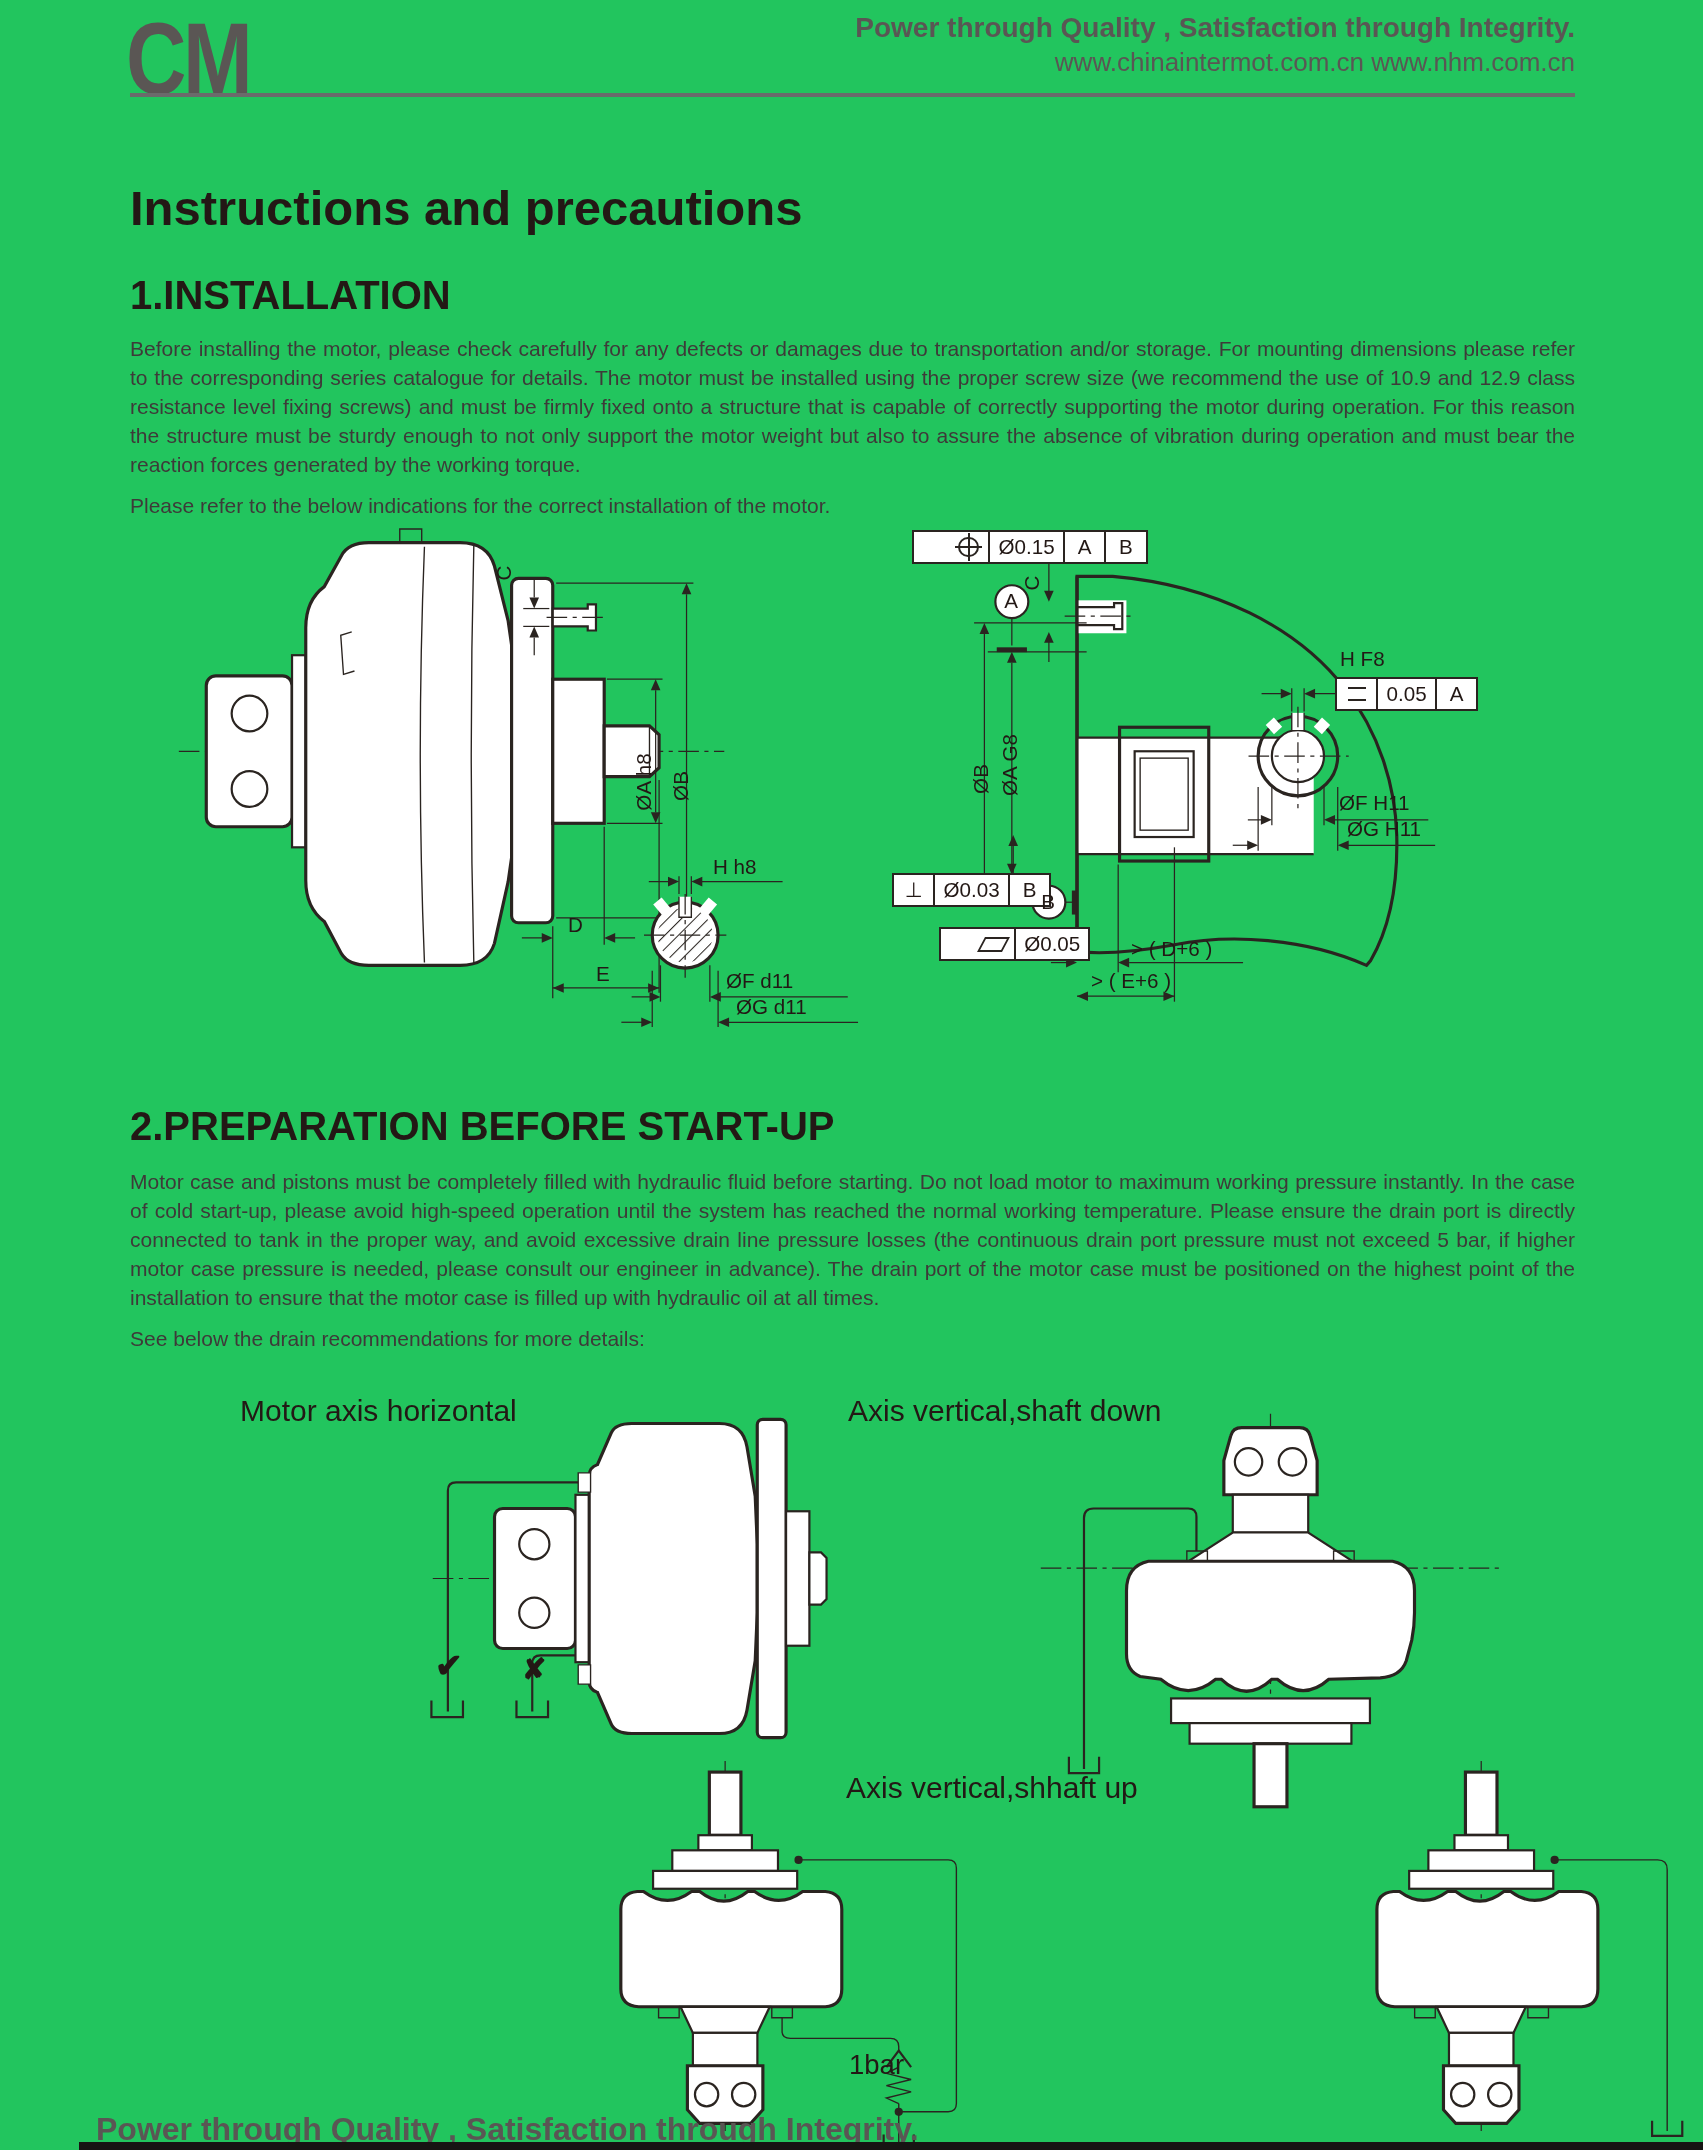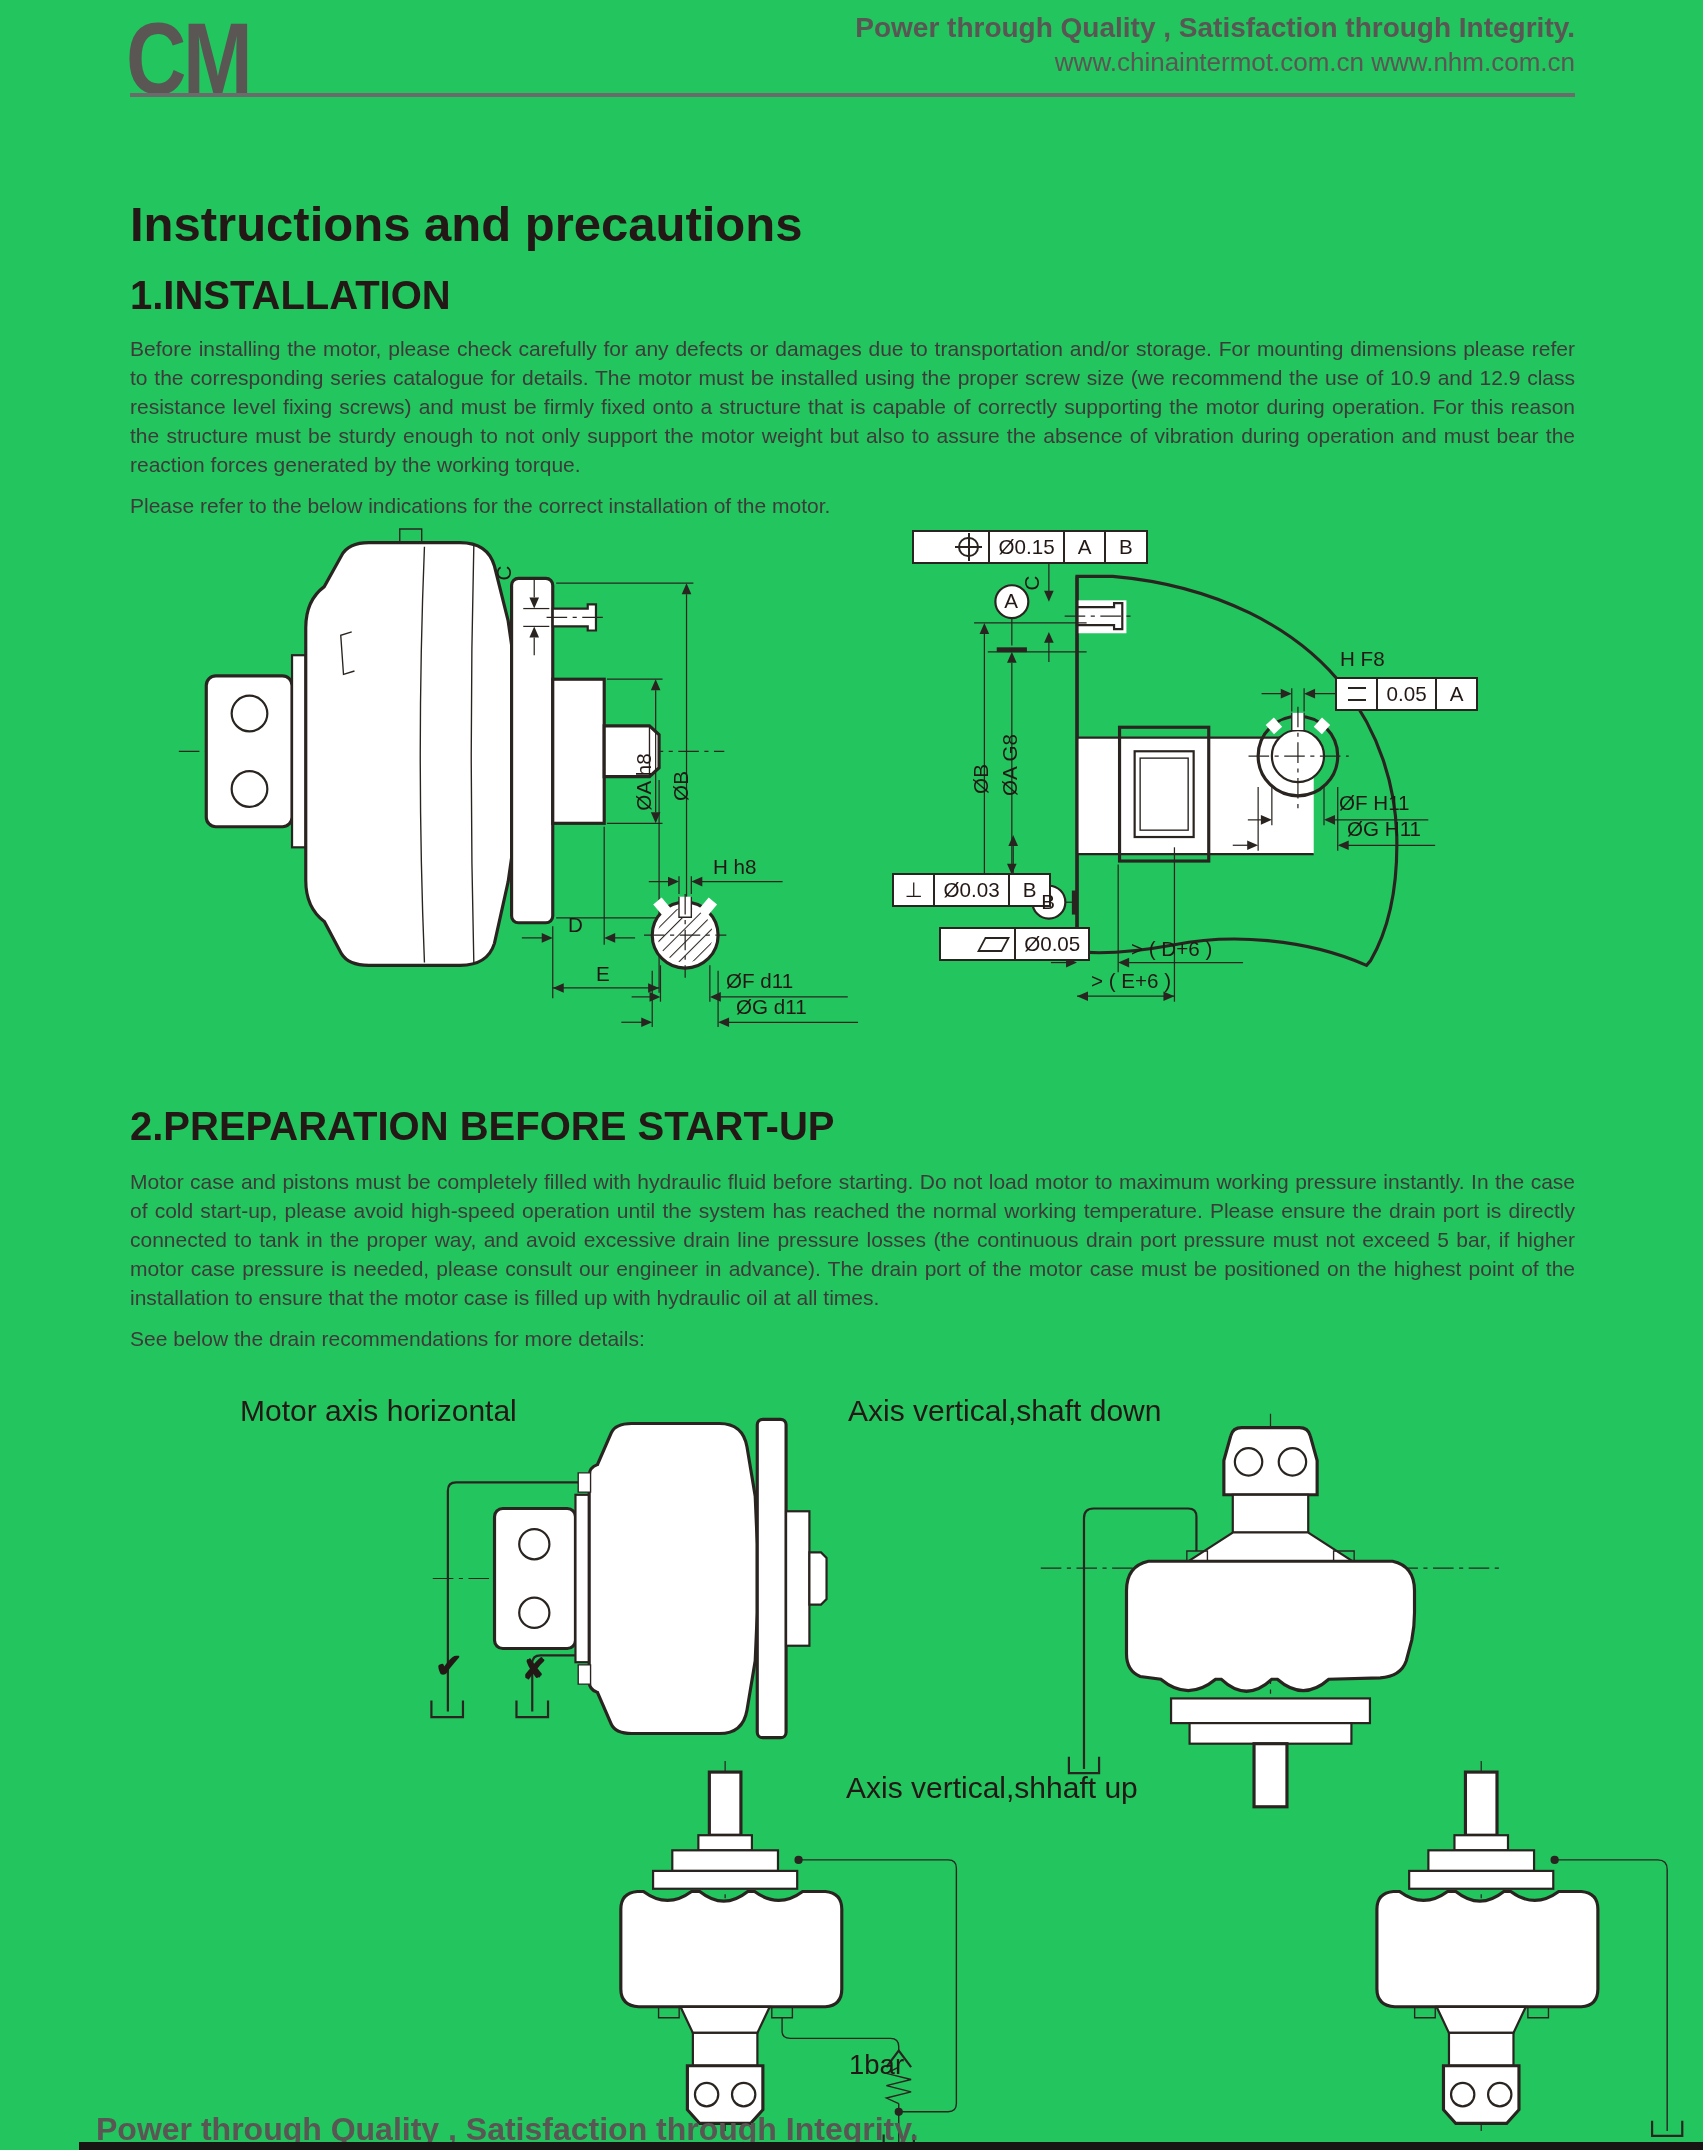--- a/index.html
+++ b/index.html
@@ -8,21 +8,21 @@
     font-family:"Liberation Sans",sans-serif;color:#2b2422;overflow:hidden;
   }
   .abs{position:absolute;}
   
   #logo{left:126px;top:1.4px;font-size:102px;font-weight:bold;color:#5a5654;
         letter-spacing:-4.1px;transform:scaleX(.82);transform-origin:left top;}
   #slogan{right:128px;top:12.4px;font-size:28px;font-weight:bold;color:#5a5654;text-align:right;}
   #urls{right:128px;top:47px;font-size:26px;color:#5a5654;text-align:right;}
   #hrule{left:130px;top:93px;width:1445px;height:4.1px;background:#6b6b6b;}
   
-  #title{left:130px;top:180px;font-size:49px;font-weight:bold;color:#231815;margin-top:16px;}
+  #title{left:130px;top:180px;font-size:49px;font-weight:bold;color:#231815;}
   .h2{font-size:40px;font-weight:bold;color:#231815;}
   .para{width:1445px;font-size:21px;line-height:29px;color:#3e3a39;
         text-align:justify;text-justify:inter-word;}
   .paraline{width:1445px;font-size:21px;line-height:29px;color:#3e3a39;margin-top:13px;}
   
   .dlab{font-size:20.6px;color:#231815;white-space:nowrap;}
   .rlab{font-size:20.6px;color:#231815;white-space:nowrap;width:103px;text-align:center;
         transform:rotate(-90deg);transform-origin:center;}
   .cap{font-size:30px;color:#231815;white-space:nowrap;}
   .datum{width:30px;text-align:center;font-size:20.6px;color:#231815;}

